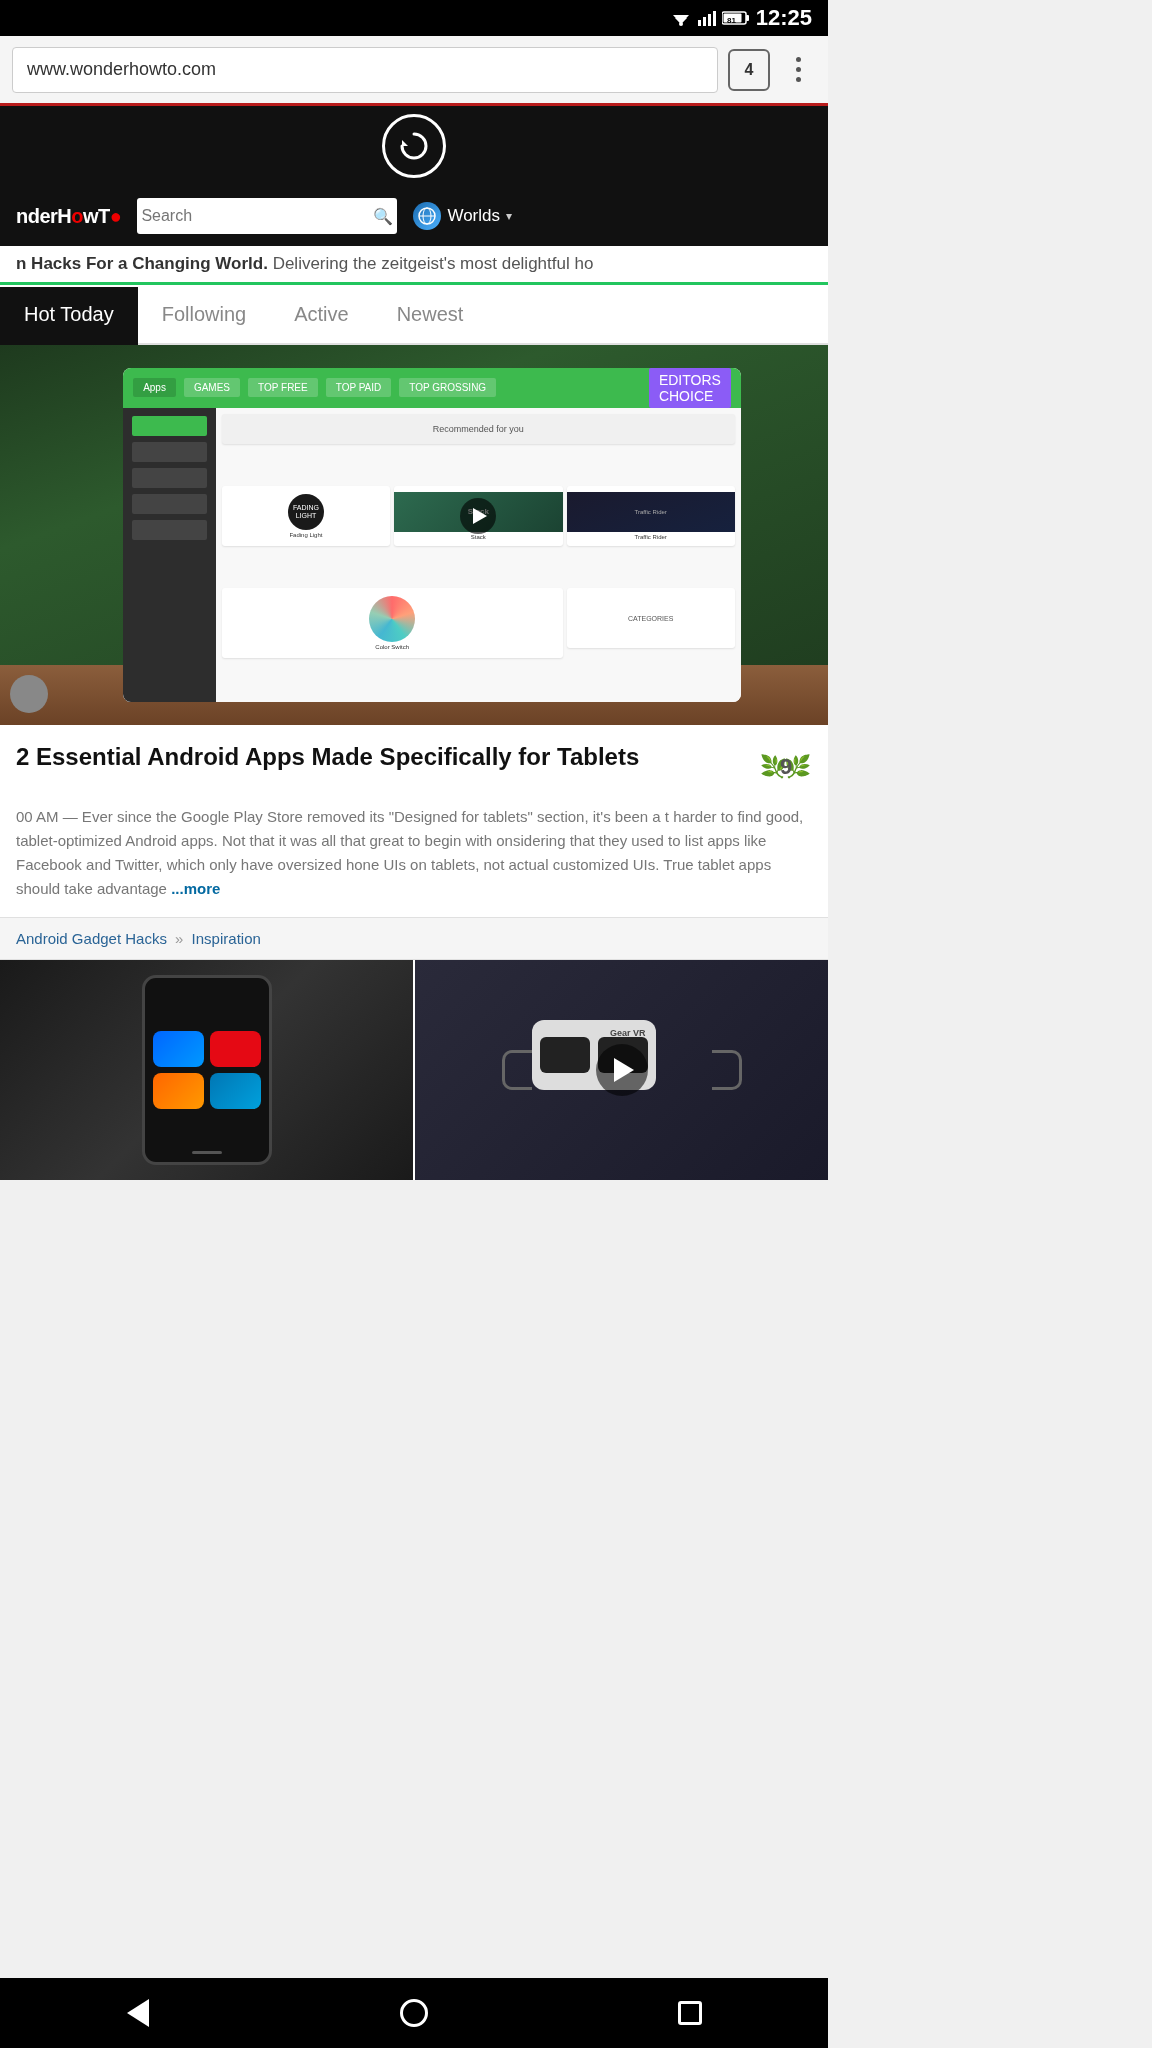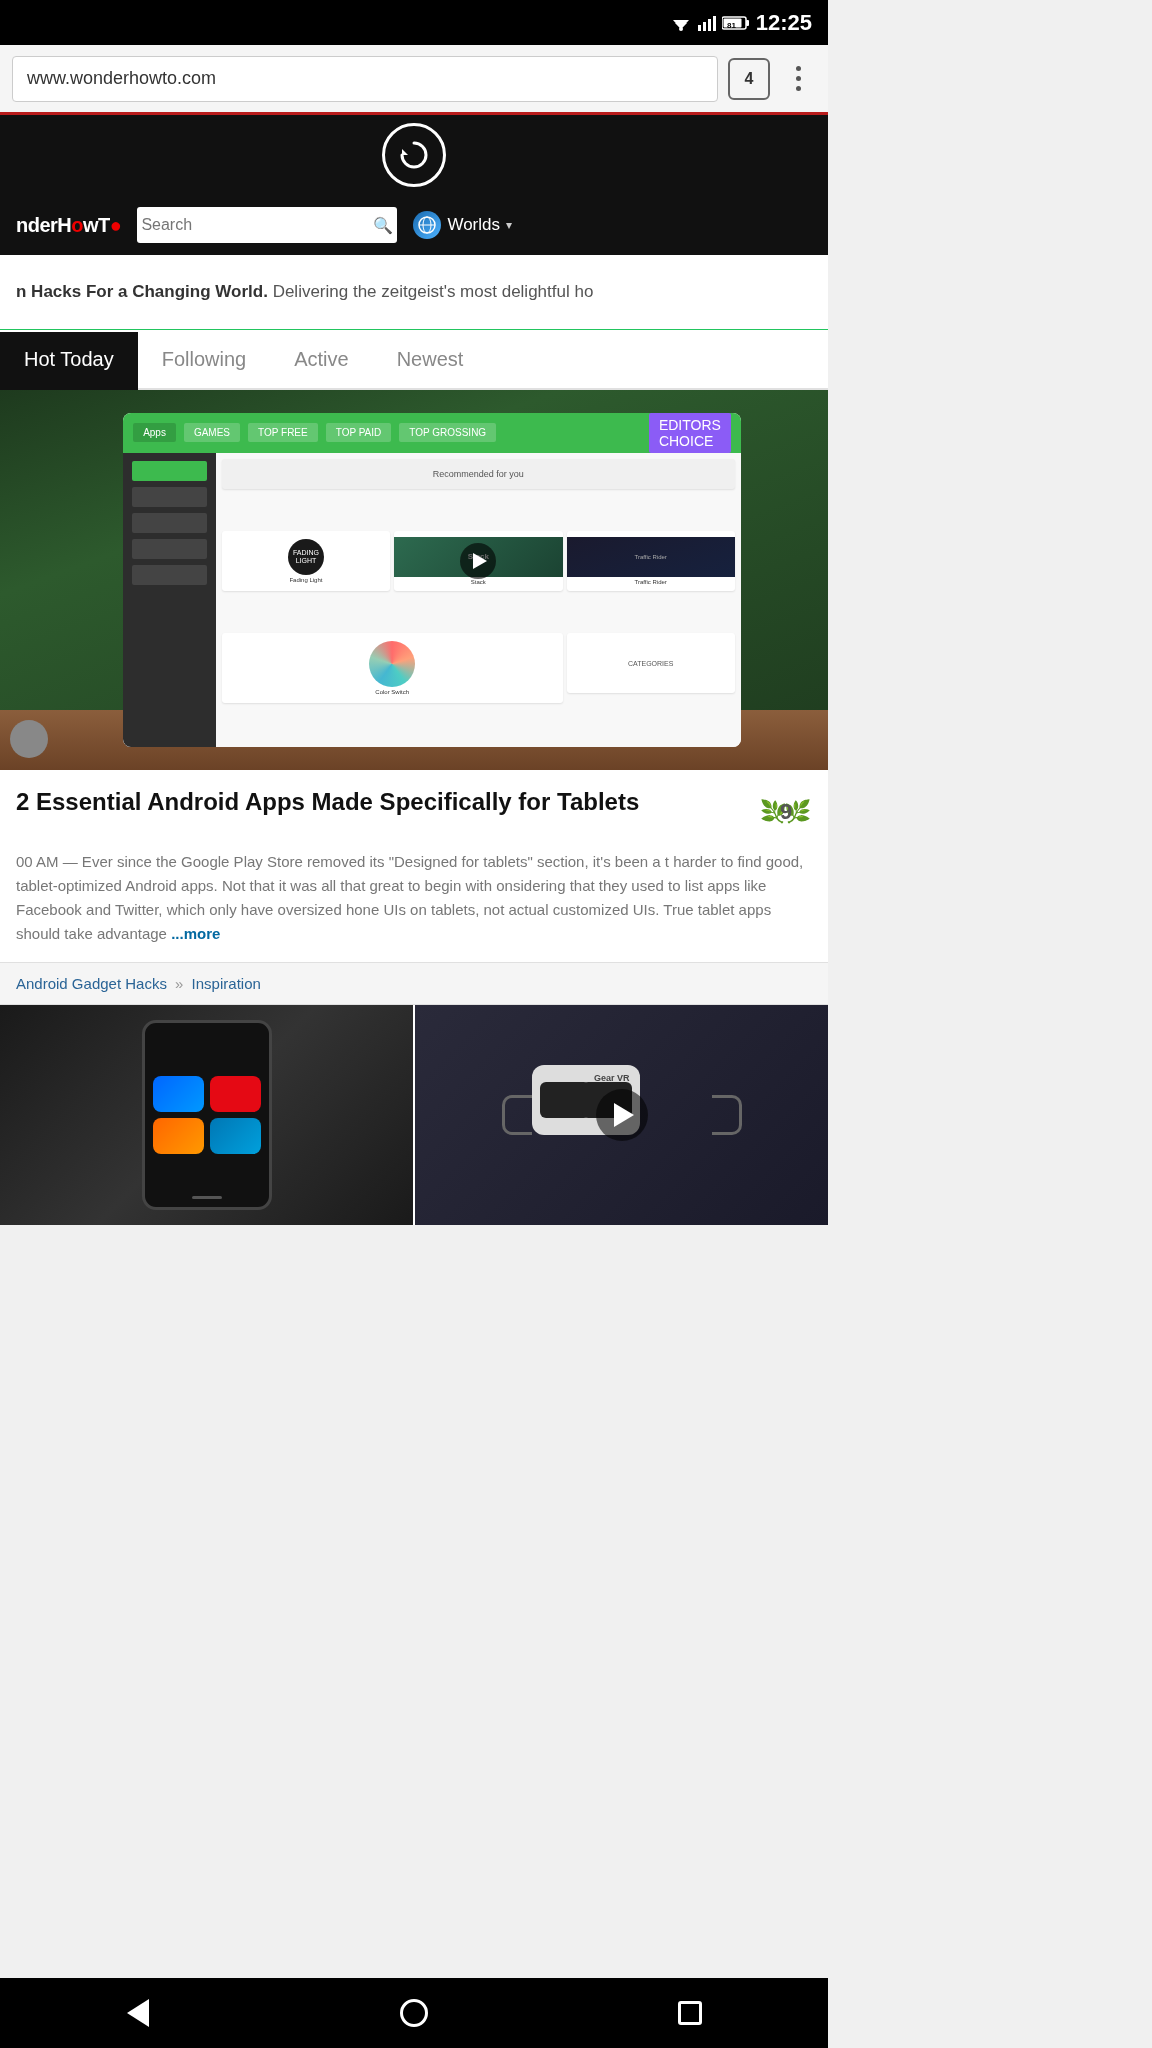--- a/index.html
+++ b/index.html
@@ -8,21 +8,21 @@
       min-height: 1472px;
       background: #f0f0f0;
       font-family: Arial, sans-serif;
       overflow-x: hidden;
     }
 
     
     .status-bar {
       background: #000;
       color: #fff;
-      height: 45px;
+      height: 36px;
       display: flex;
       align-items: center;
       justify-content: flex-end;
       padding: 0 16px;
       gap: 8px;
     }
     .status-bar-icons {
       display: flex;
       align-items: center;
       gap: 6px;
@@ -167,22 +167,22 @@
       justify-content: center;
     }
     .chevron-down {
       font-size: 12px;
       color: #ccc;
     }
 
     
     .tagline-bar {
       background: #fff;
-      padding: 27px 16px;
-      border-bottom: 1px solid #22c55e;
+      padding: 8px 16px;
+      border-bottom: 3px solid #22c55e;
       overflow: hidden;
       white-space: nowrap;
     }
     .tagline-text {
       font-size: 17px;
       color: #555;
     }
     .tagline-bold {
       font-weight: bold;
       color: #333;
@@ -437,21 +437,21 @@
     }
     .thumb-bg-2 {
       width: 100%;
       height: 100%;
       background: linear-gradient(135deg, #2a2a3a, #1a1a2a);
       display: flex;
       align-items: center;
       justify-content: center;
     }
     .vr-headset-shape {
-      width: 108px;
+      width: 124px;
       height: 70px;
       background: #ddd;
       border-radius: 12px;
       position: relative;
       padding-left: 44px;
     }
     .play-overlay-lg {
       position: absolute;
       top: 50%;
       left: 50%;

